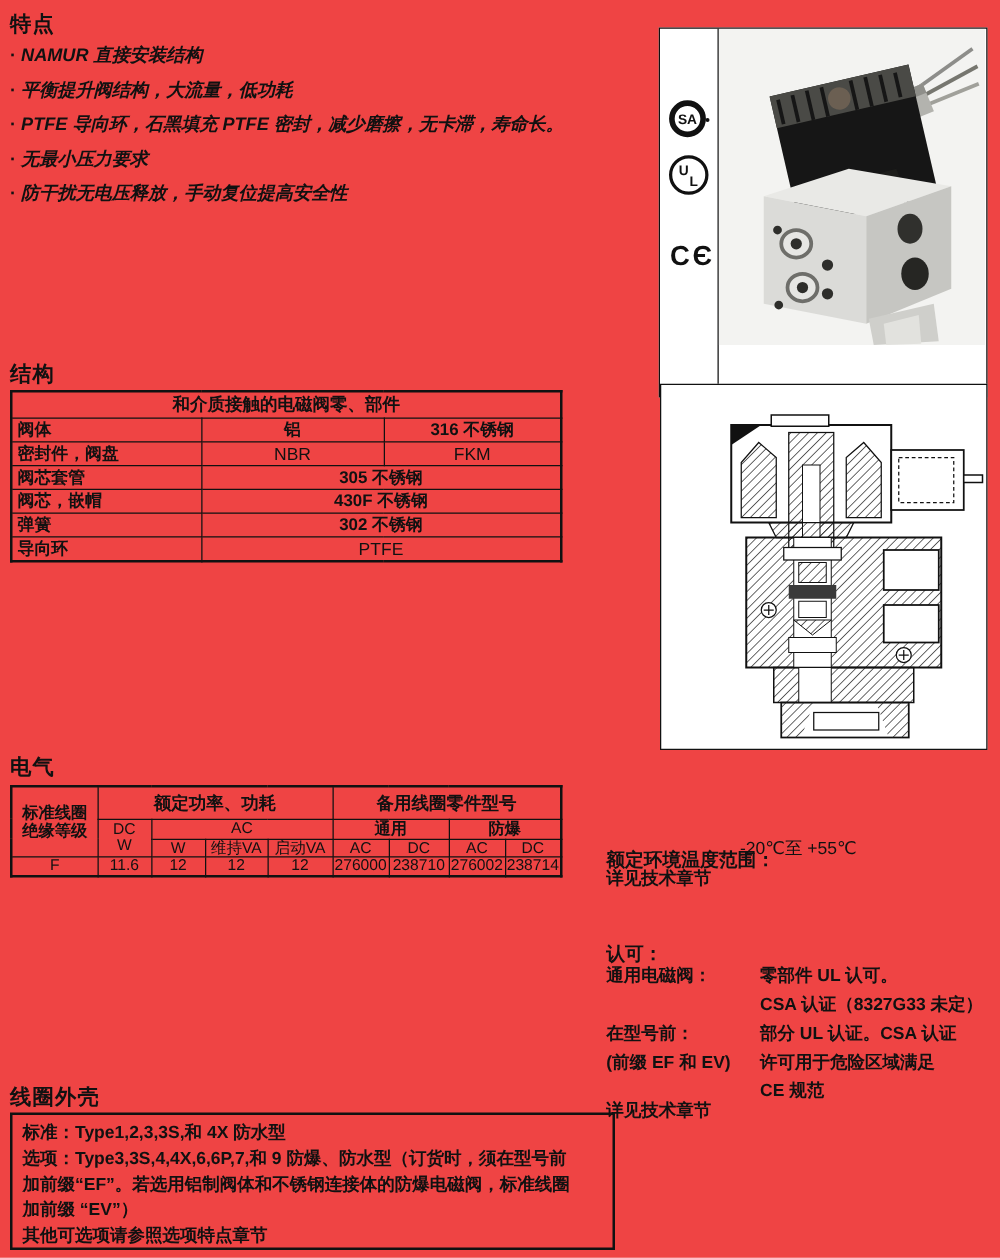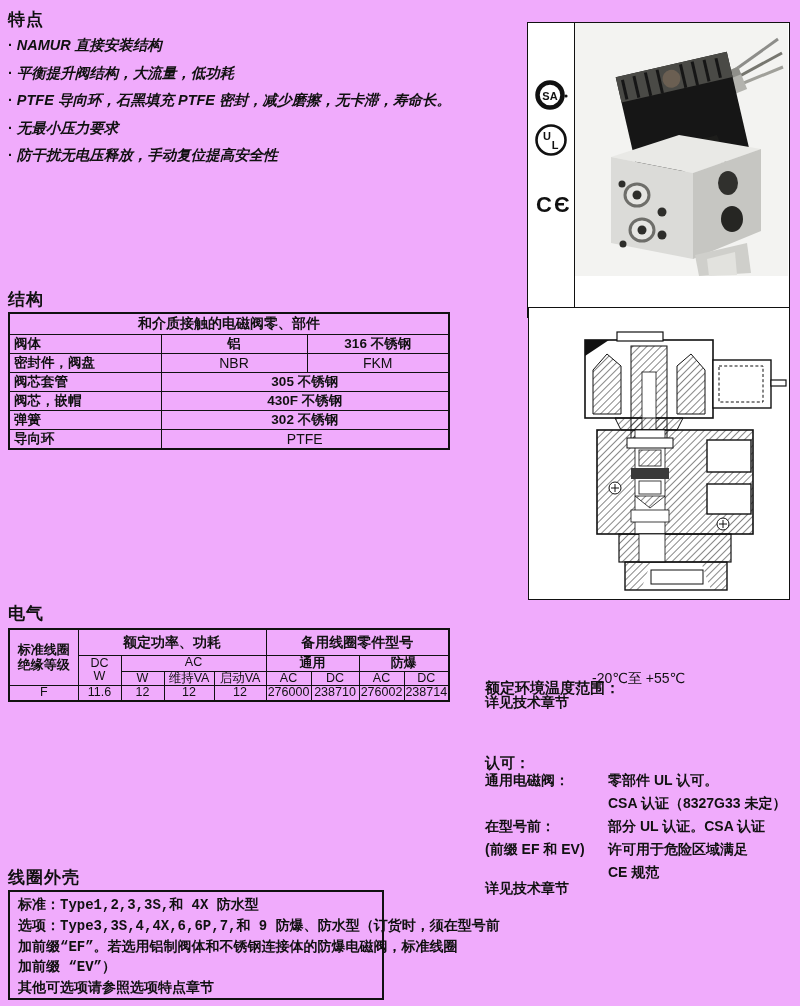--- a/index.html
+++ b/index.html
@@ -1,17 +1,17 @@
 <!DOCTYPE html>
 <html><head>
 <meta charset="utf-8">
 <style>
   * { box-sizing: border-box; }
   body { margin: 0; background: #fff; font-family: "Liberation Sans", "DejaVu Sans", sans-serif; color: #111; }
-  .page { position: relative; width: 800px; height: 1006px; background: #f0abfc; overflow: hidden; }
+  .page { position: relative; width: 800px; height: 1006px; background: #ef4444; overflow: hidden; }
 
   .sec-title { position: absolute; left: 8px; font-size: 17px; font-weight: 700; letter-spacing: 1px; }
 
   
   .features { position: absolute; left: 8px; top: 32px; width: 470px; }
   .feat { height: 27.5px; line-height: 27.5px; font-size: 14.5px; font-style: italic; font-weight: 600; white-space: nowrap; }
   .feat .bullet { font-style: normal; margin-right: 4px; }
 
   
   .photo-box { position: absolute; left: 527px; top: 22px; width: 263px; height: 296px; border: 1.5px solid #111; display: flex; background:#fff; }
@@ -47,21 +47,21 @@
   .r-label { position: absolute; font-size: 15px; font-weight: 700; }
   .r-text  { position: absolute; font-size: 14px; font-weight: 600; }
   .r-plain { position: absolute; font-size: 14px; font-weight: 400; }
 
   .approvals { position: absolute; left: 485px; top: 769px; width: 300px; }
   .app-row { display: flex; height: 23px; line-height: 23px; font-size: 14px; }
   .app-row .al { width: 123px; font-weight: 700; flex: none; }
   .app-row .av { font-weight: 600; white-space: nowrap; }
 
   
-  .coil-box { position: absolute; left: 8px; top: 890px; width: 376px; height: 110px; border: 2px solid #111; padding: 3px 8px; font-family: Liberation Mono, monospace; }
+  .coil-box { position: absolute; left: 8px; top: 890px; width: 484px; height: 110px; border: 2px solid #111; padding: 3px 8px; }
   .coil-box .line { font-size: 14px; font-weight: 700; line-height: 20.8px; white-space: nowrap; }
 </style>
 </head>
 <body>
 
 <div class="page">
 
   <div class="sec-title" style="top:8px;">特点</div>
   <div class="features">
     <div class="feat"><span class="bullet">·</span><span>NAMUR 直接安装结构</span></div>

